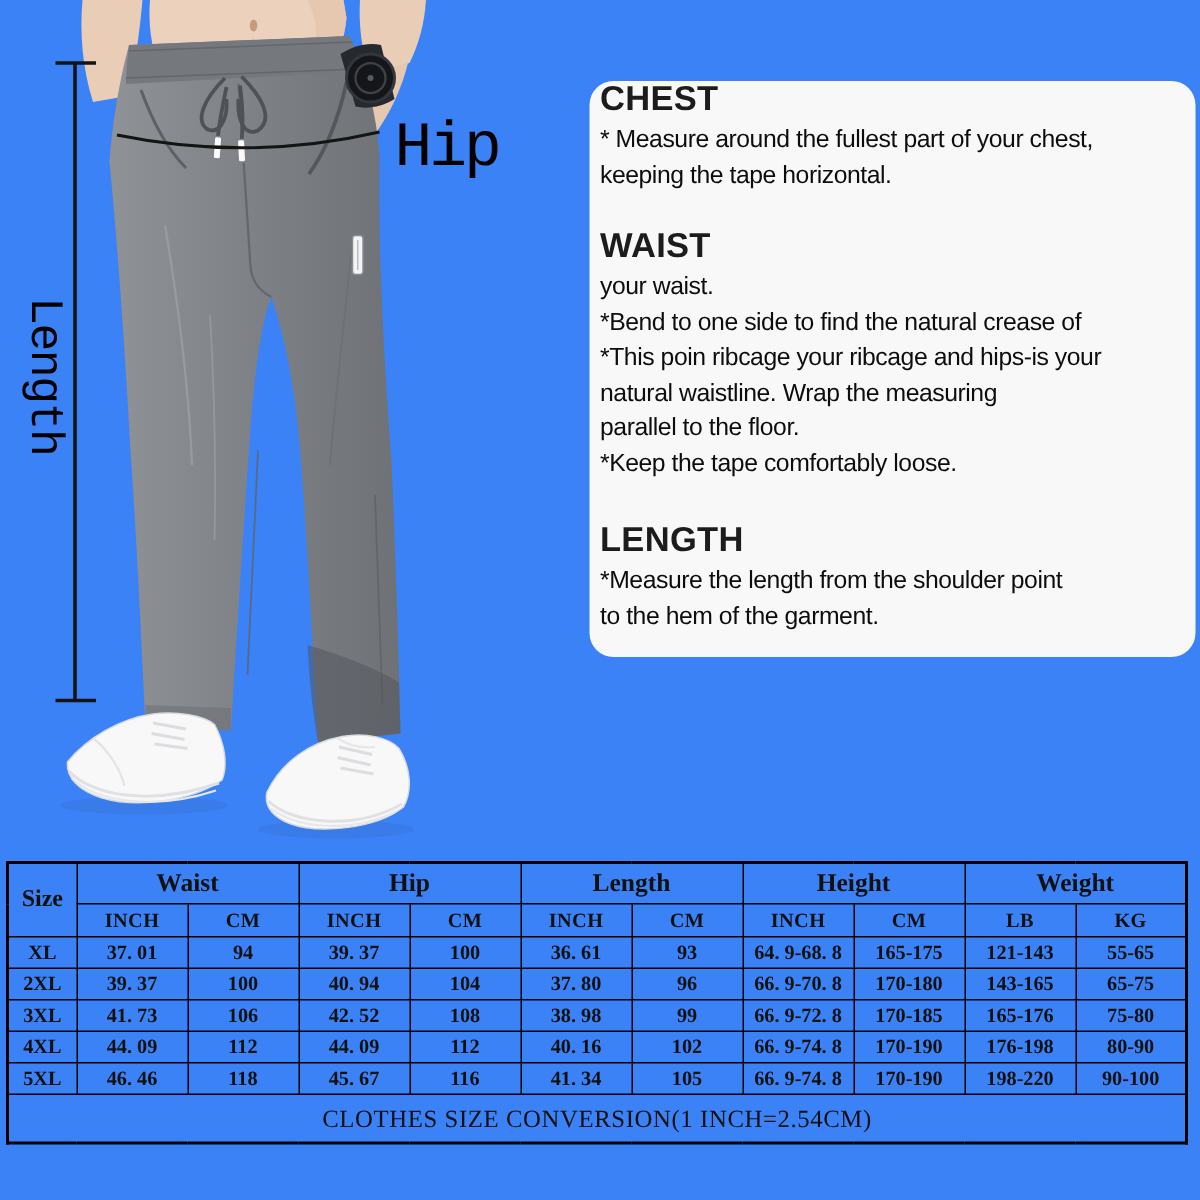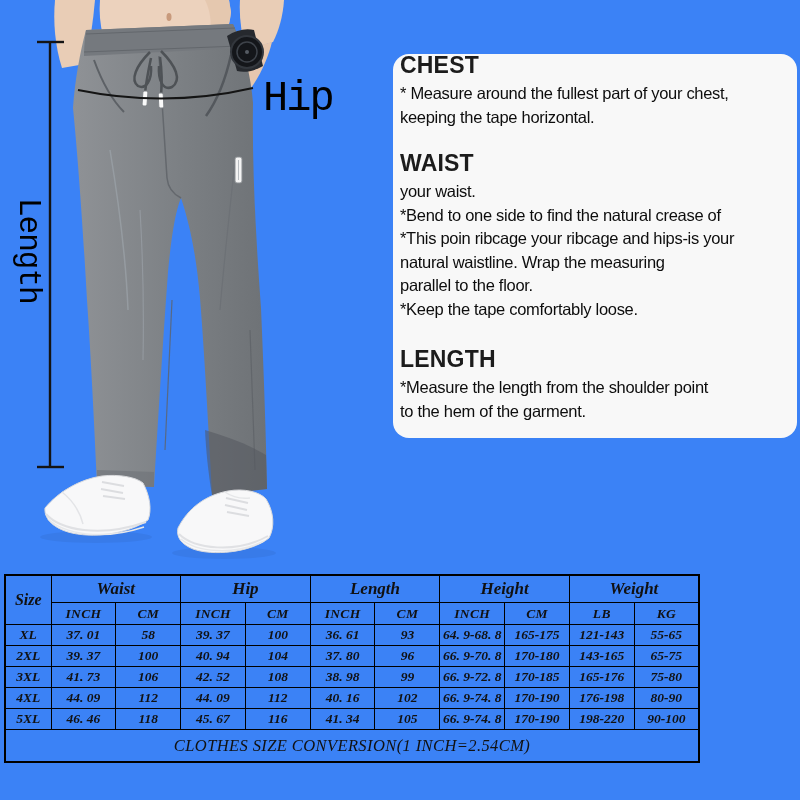--- a/index.html
+++ b/index.html
@@ -26,21 +26,21 @@
     font-family:"Liberation Mono",monospace;font-size:42px;color:#000;
     letter-spacing:-2px;
   }
   .length-label{
     position:absolute;left:46px;top:198px;transform-origin:0 0;transform:rotate(90deg);
     font-family:"Liberation Mono",monospace;font-size:31px;color:#000;
     letter-spacing:-1px;white-space:nowrap;
   }
   .photo-svg{position:absolute;left:0;top:0;}
   
-  .table-wrap{position:absolute;left:4px;top:574px;width:696px;font-style:italic;}
+  .table-wrap{position:absolute;left:4px;top:574px;width:788px;}
   table.size-chart{
     width:100%;border-collapse:collapse;border:2px solid #000;
     font-family:"Liberation Serif",serif;table-layout:fixed;
   }
   table.size-chart th,table.size-chart td{
     border:1px solid #000;text-align:center;vertical-align:middle;padding:0;
   }
   col.c-size{width:46px;}
   th.group-h{font-size:17px;font-weight:bold;height:26px;}
   th.size-h{font-size:16px;font-weight:bold;}
@@ -209,21 +209,21 @@
           <th class="sub-h">INCH</th>
           <th class="sub-h">CM</th>
           <th class="sub-h">LB</th>
           <th class="sub-h">KG</th>
         </tr>
       </thead>
       <tbody>
           <tr>
             <td class="size-cell">XL</td>
             <td class="value-cell">37. 01</td>
-            <td class="value-cell">58</td>
+            <td class="value-cell">94</td>
             <td class="value-cell">39. 37</td>
             <td class="value-cell">100</td>
             <td class="value-cell">36. 61</td>
             <td class="value-cell">93</td>
             <td class="value-cell">64. 9-68. 8</td>
             <td class="value-cell">165-175</td>
             <td class="value-cell">121-143</td>
             <td class="value-cell">55-65</td>
           </tr>
           <tr>

